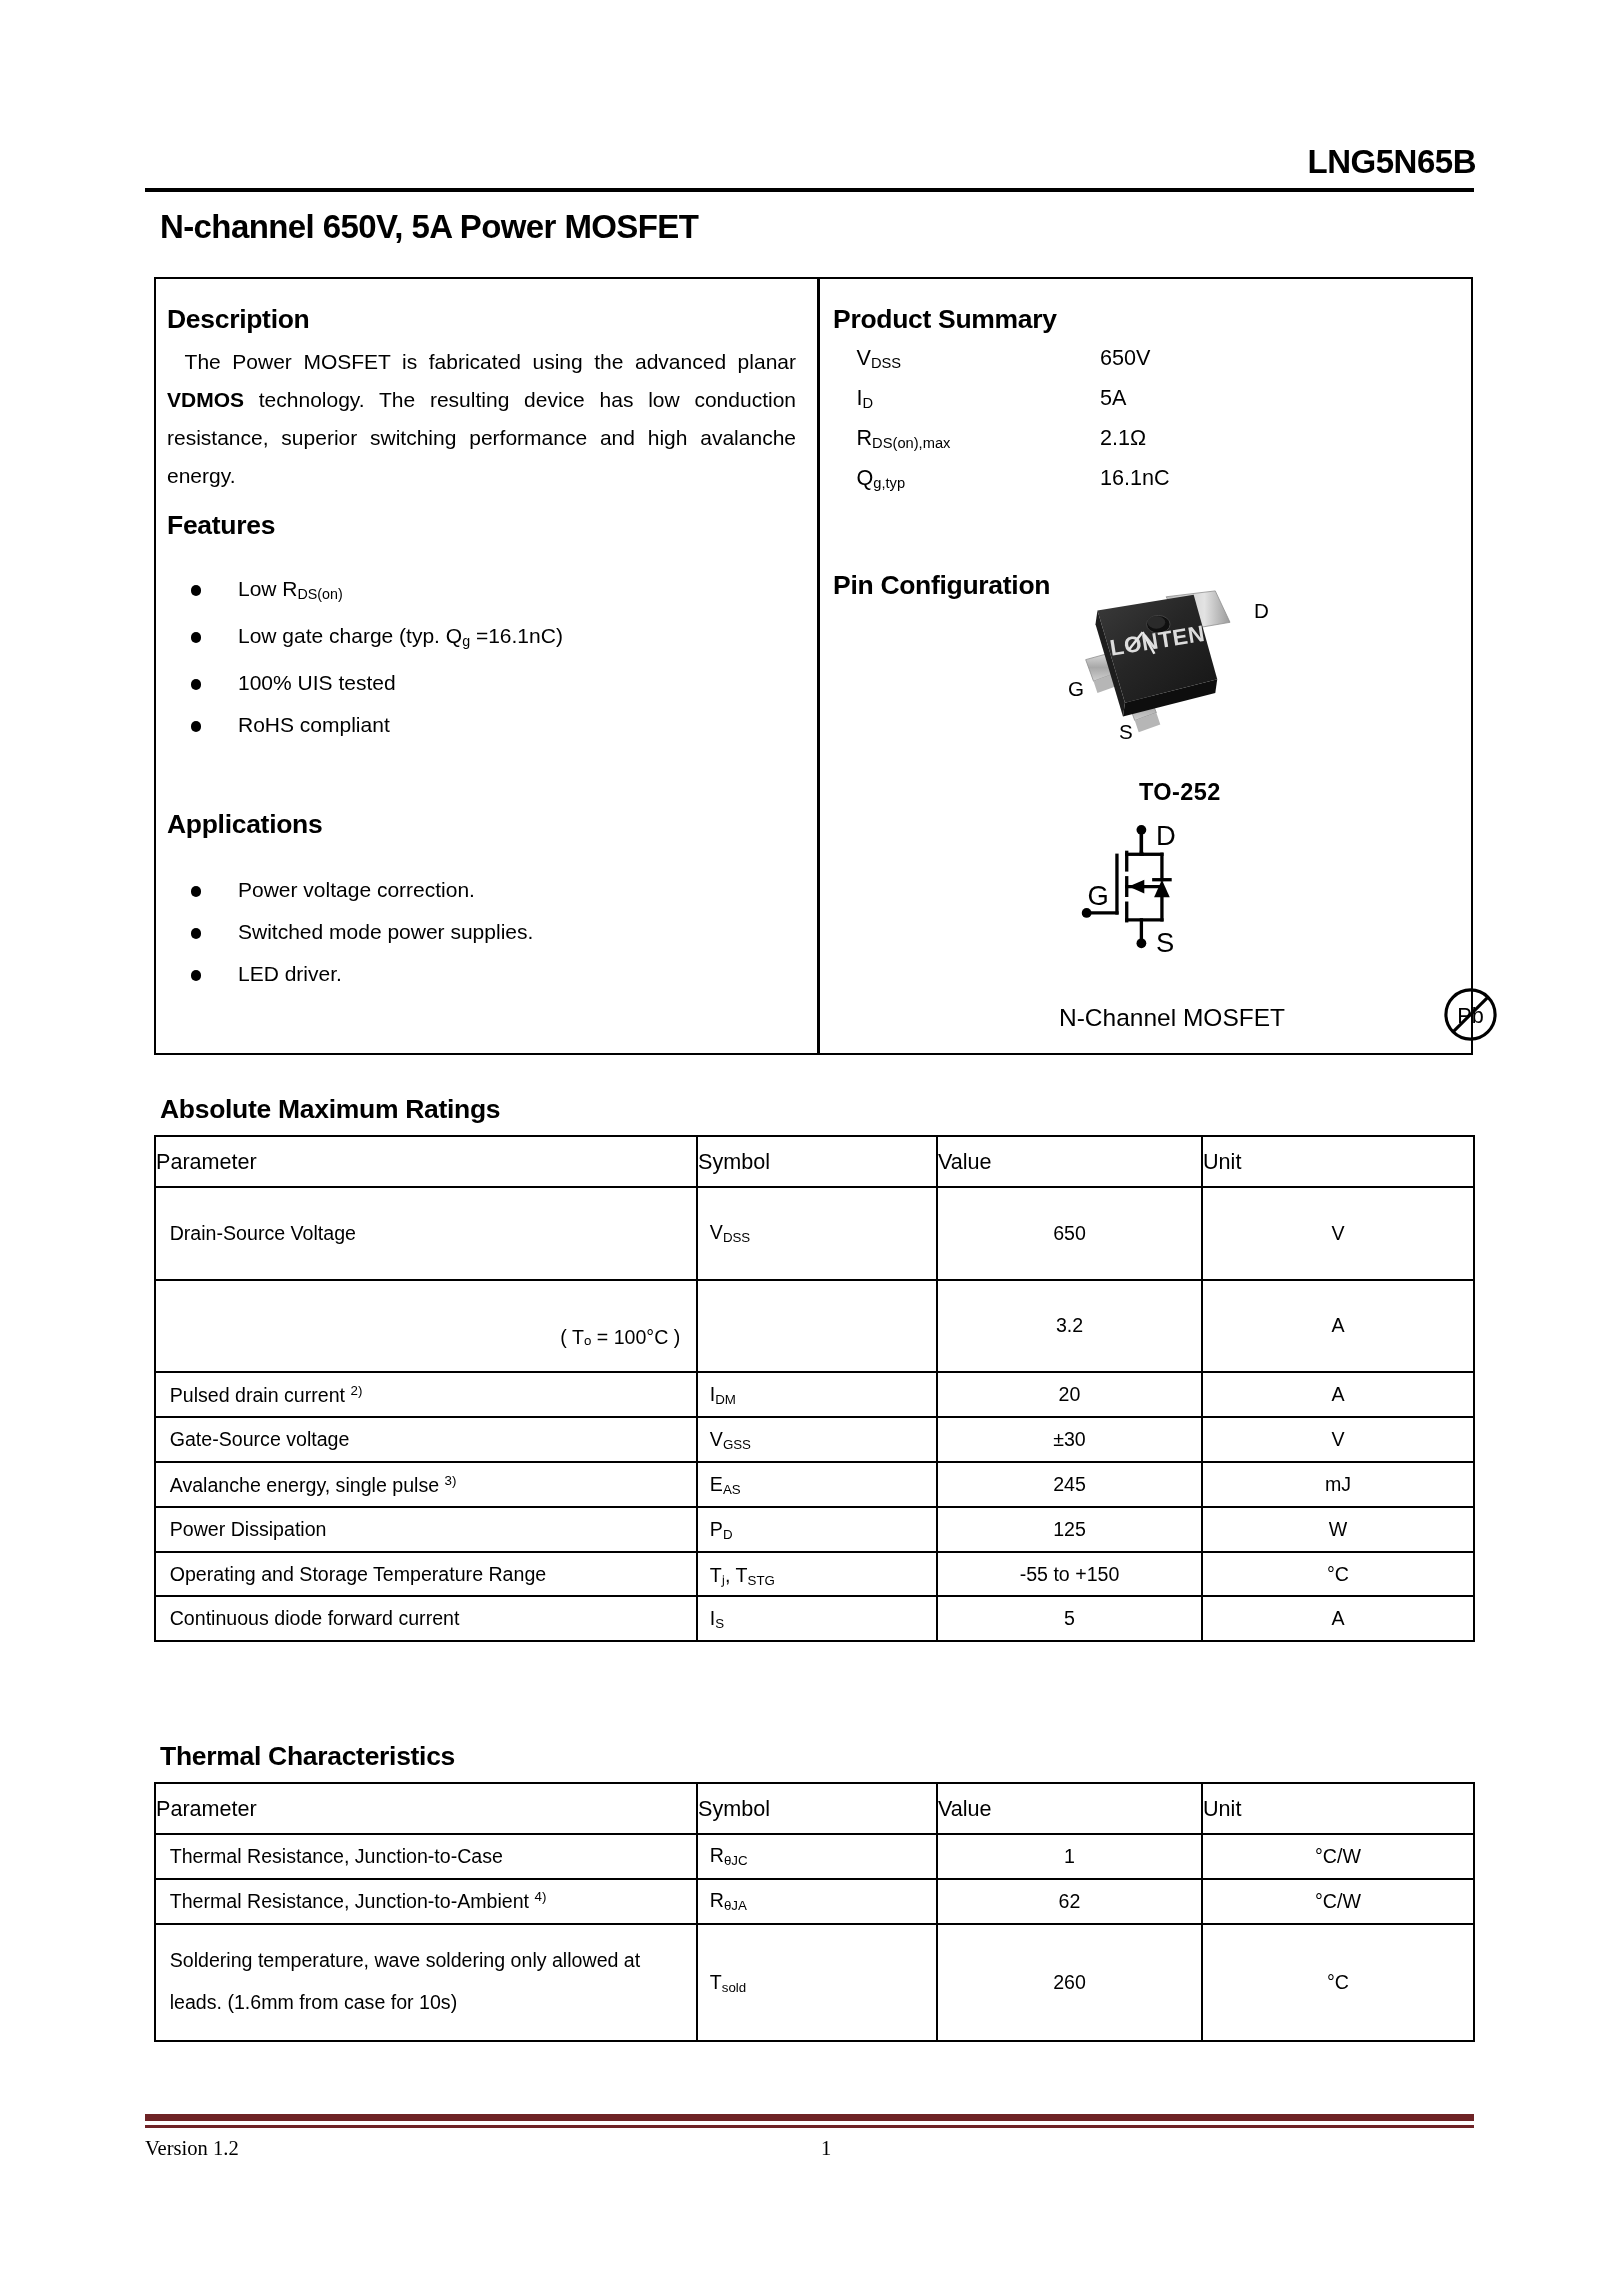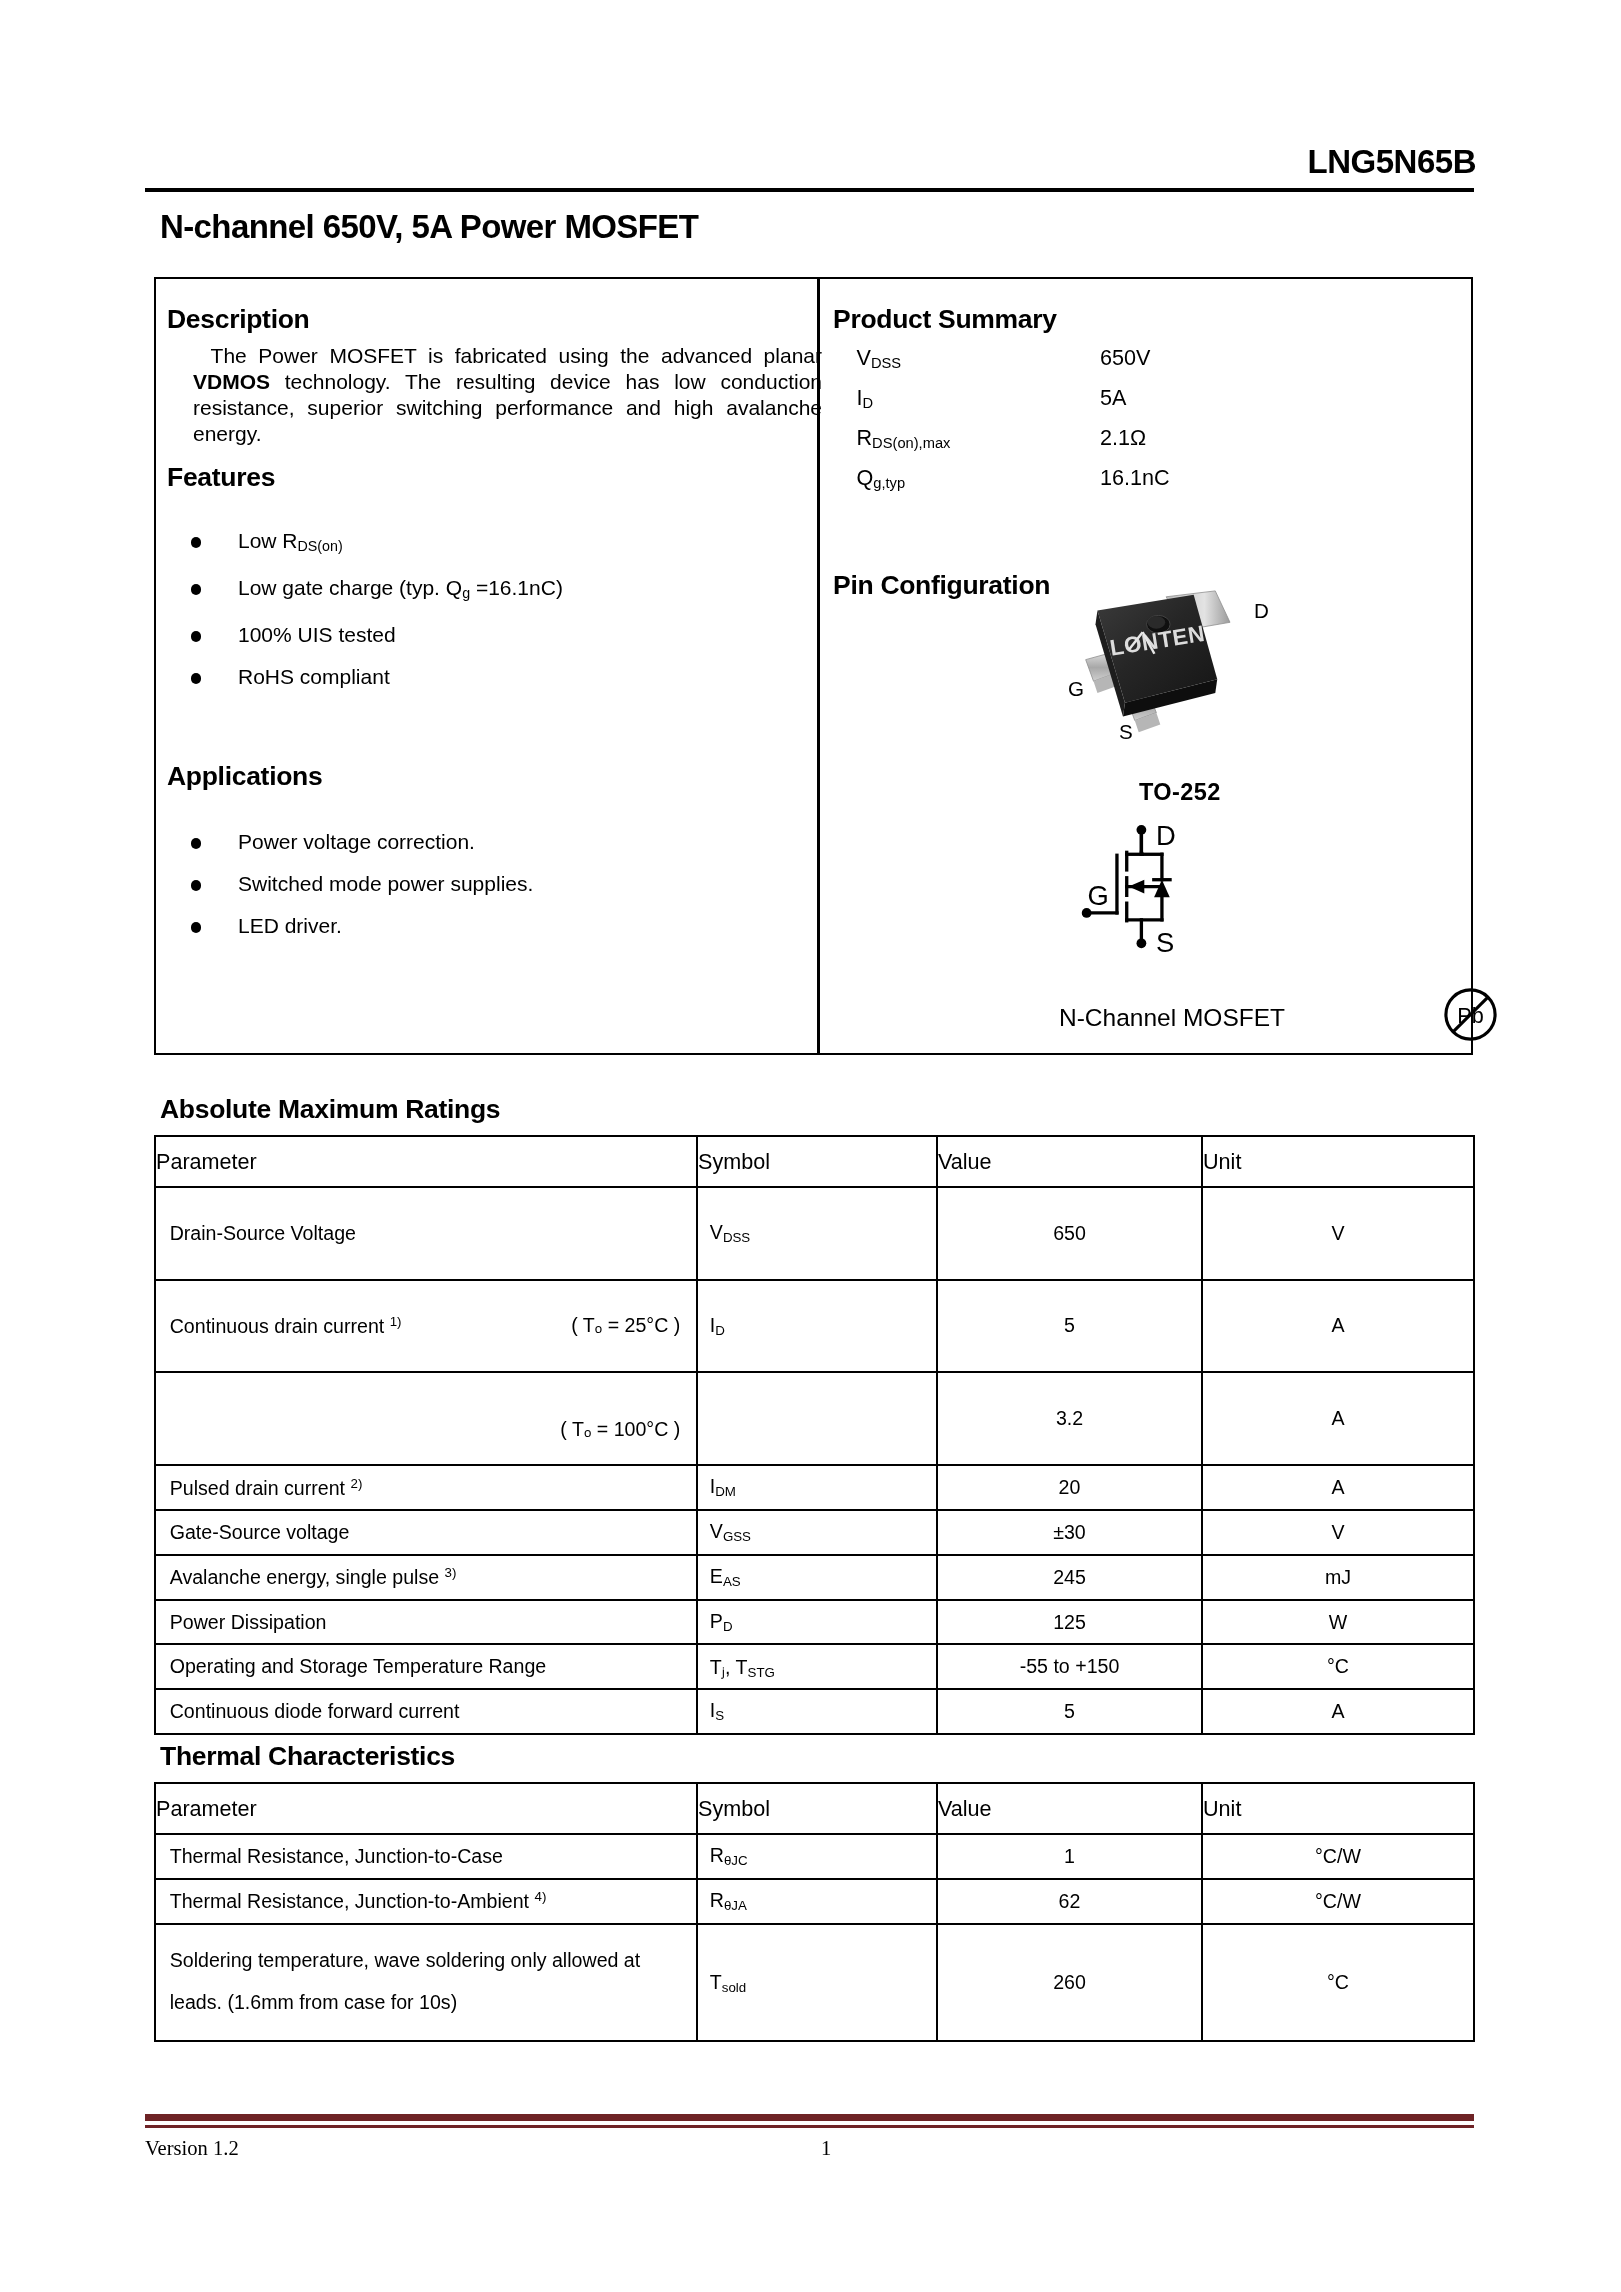--- a/index.html
+++ b/index.html
@@ -31,23 +31,23 @@
   }
   #info-divider {
     position:absolute; left:817px; top:277px; width:2.9px; height:778px; background:#000;
   }
   .col-left { position:absolute; left:167px; top:286px; width:637px; }
   .col-right { position:absolute; left:833px; top:286px; width:627px; }
 
   .sec-head { font-size:26.5px; font-weight:bold; letter-spacing:-0.3px;margin-top:18px; }
 
   #description-text {
-    margin-top:7.8px; font-size:21px; line-height:26px;
+    margin-top:7.8px; font-size:21px; line-height:38px;
     text-align:justify; text-align-last:justify;
-    width:629px; text-indent:17.6px;margin-left:26px;
+    width:629px; text-indent:17.6px;
   }
   #description-text b { font-weight:bold; }
 
   #features-head { margin-top:15px; }
   .bullet-list { list-style:none; margin:0; padding:0; }
   .bullet-list li {
     position:relative; font-size:21px; line-height:42px; padding-left:71px;
   }
   .bullet-list li .bullet {
     position:absolute; left:23.5px; top:16.7px;
@@ -319,28 +319,20 @@
     <tbody>
       <tr>
         <td class="param tall">
             <span class="param-inner"><span>Drain-Source Voltage</span></span>
           </td>
         <td class="sym"><span>V</span><sub>DSS</sub></td>
         <td class="val">650</td>
         <td class="unit">V</td>
       </tr>
       <tr>
-        <td class="param tall">
-            <span class="param-inner"><span>Continuous drain current </span><sup>1)</sup><span class="cond">( Tₒ = 25°C )</span></span>
-          </td>
-        <td class="sym"><span>I</span><sub>D</sub></td>
-        <td class="val">5</td>
-        <td class="unit">A</td>
-      </tr>
-      <tr>
         <td class="param tall" style="border-top:none;">
             <span class="param-inner">
               <span class="cond">( Tₒ = 100°C )</span>
             </span>
           </td>
         <td class="sym" style="border-top:none;"></td>
         <td class="val">3.2</td>
         <td class="unit">A</td>
       </tr>
       <tr>

